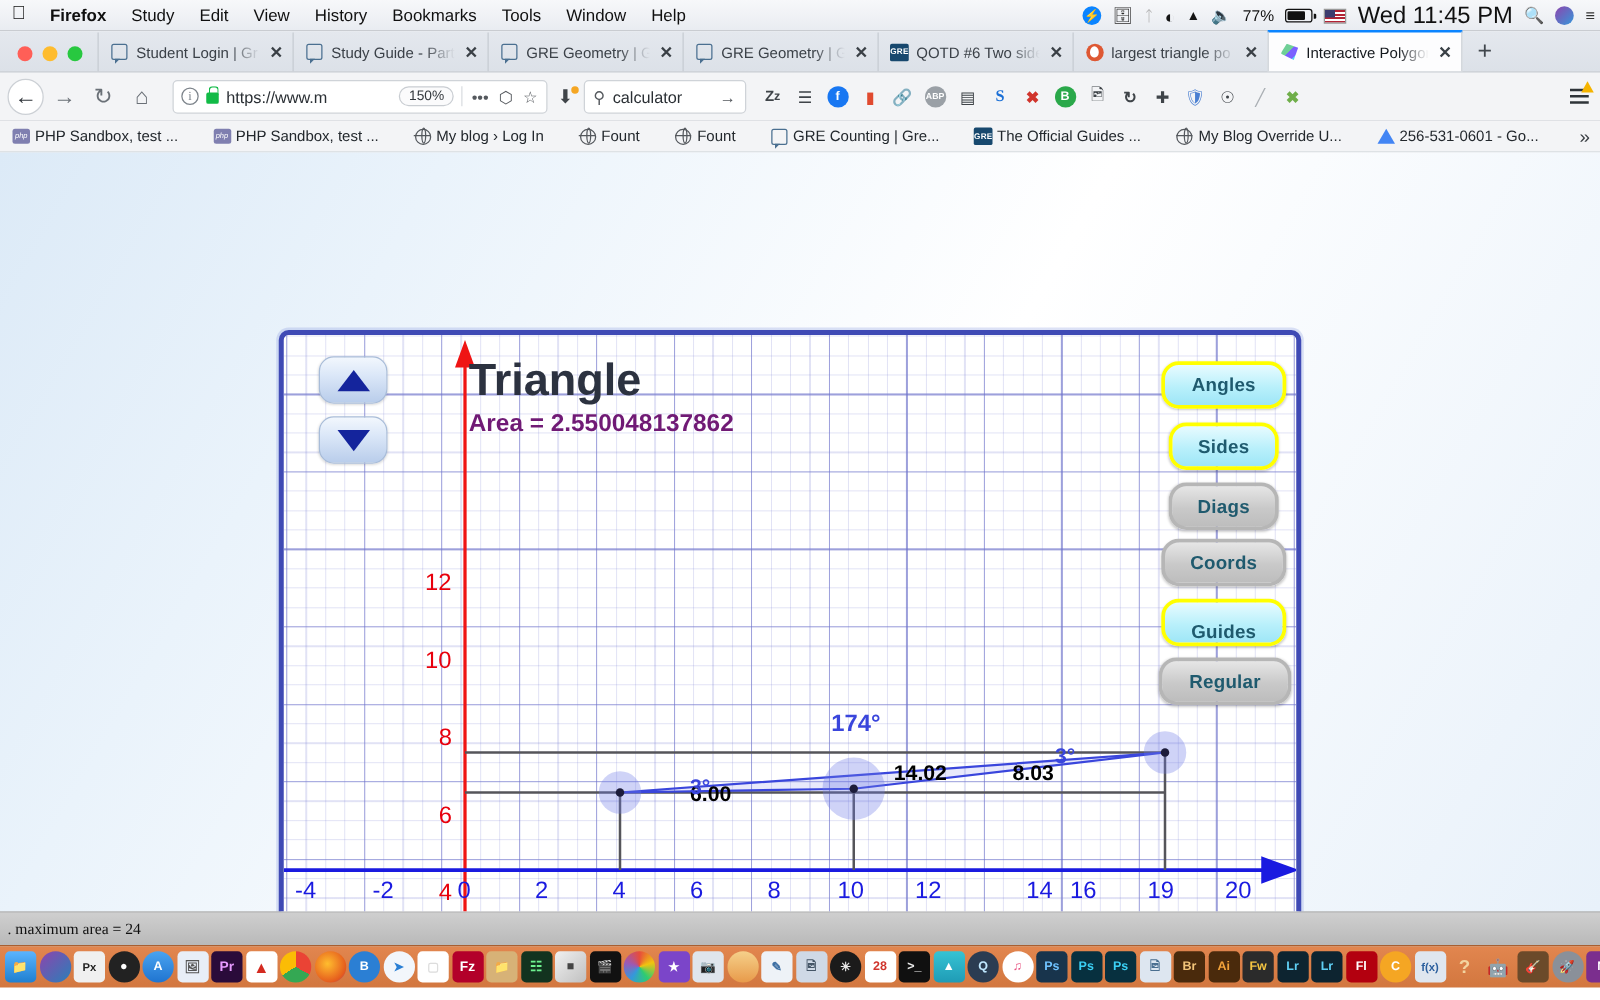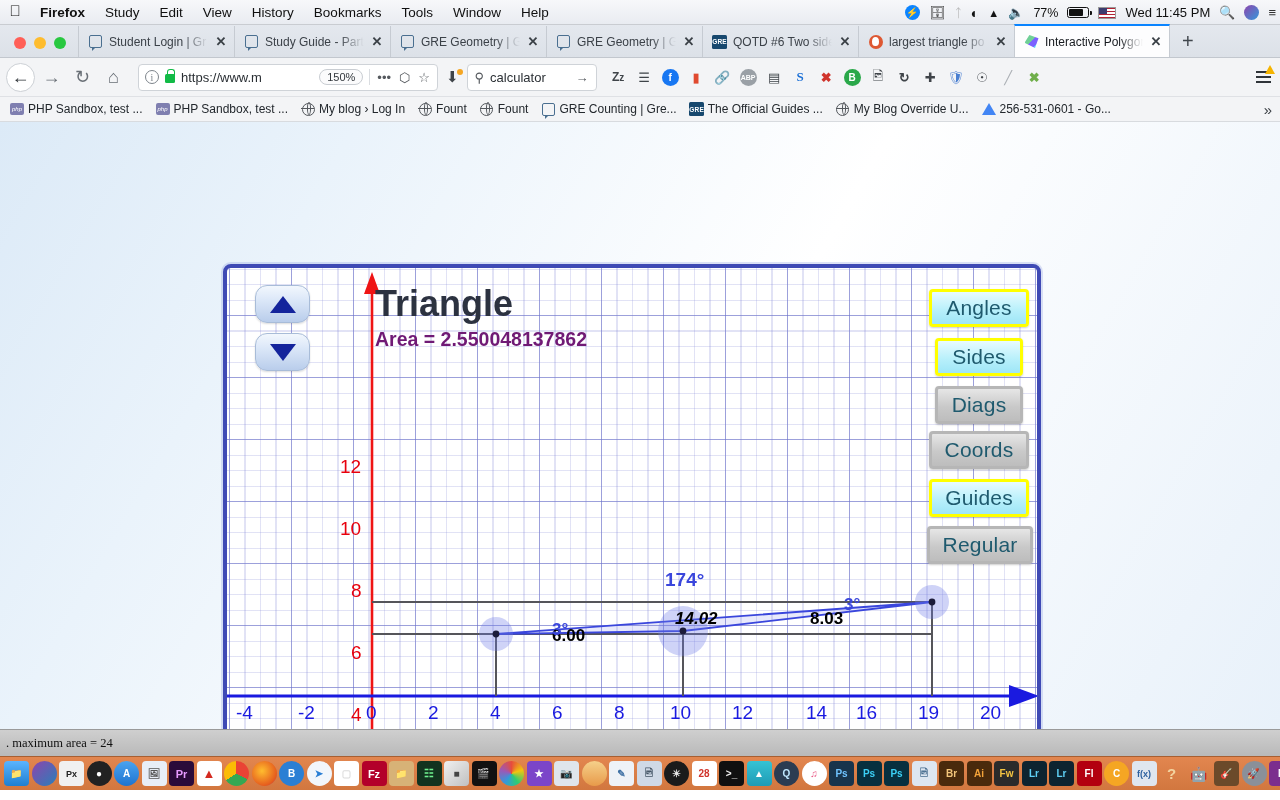--- a/index.html
+++ b/index.html
@@ -20,21 +20,21 @@
   }
   .apple-logo { width: 30px; text-align: center; font-size: 15px; line-height: 1; padding-bottom: 3px; }
   .menu-item { padding: 0 10px; white-space: nowrap; font-size: 13.5px; }
   .menu-item.bold { font-weight: bold; }
   .menubar-right { position: absolute; right: 4px; top: 0; height: 25px; display: flex; align-items: center; gap: 9px; font-size: 12.5px; }
   .mb-icon { display: inline-flex; align-items: center; justify-content: center; }
   .batt-pct { font-size: 12.5px; }
   .batt-shape { width: 22px; height: 11px; border: 1.4px solid #111; border-radius: 2.5px; position: relative; display:inline-block; }
   .batt-shape::after { content:''; position:absolute; right:-4px; top:3px; width:2.5px; height:4px; background:#111; border-radius:0 1px 1px 0; }
   .batt-fill { position:absolute; left:1px; top:1px; bottom:1px; width:14px; background:#111; border-radius:1px; }
-  .clock { font-size: 13px; }
+  .clock { font-size: 19px; }
   .flag { width: 18px; height: 12px; background:
       linear-gradient(#b22234 0 15%, #fff 15% 30%, #b22234 30% 45%, #fff 45% 60%, #b22234 60% 75%, #fff 75% 90%, #b22234 90% 100%);
       position: relative; border: .5px solid #999; }
   .flag::before { content:''; position:absolute; left:0; top:0; width:8px; height:6.5px; background:#3c3b6e; }
 
   
   .tabbar {
     height: 33px; width: 1280px;
     background: linear-gradient(#e4e8ee,#dce1e8);
     display: flex; align-items: flex-end;
@@ -101,21 +101,21 @@
   .ei-circle { width:17px; height:17px; border-radius:50%; display:flex; align-items:center; justify-content:center; font-size:10px; color:#fff; font-weight:bold;}
   .hamburger { position: relative; width: 22px; height: 22px; display:flex; align-items:center; justify-content:center; }
   .hamburger .bars { width: 15px; }
   .hamburger .bars div { height: 1.8px; background: #2f3439; margin: 3px 0; }
   .hamburger .warn { position: absolute; right: -1px; top: -1px; width: 0; height: 0;
      border-left: 5px solid transparent; border-right: 5px solid transparent; border-bottom: 9px solid #f5b400; }
 
   
   .bookmarks {
     height: 25px; width: 1280px; background: #f3f4f6; border-bottom: 1px solid #d8dbdf;
-    display: flex; align-items: center; gap: 3px; padding: 0 5px; font-size: 12px; color: #23282d;
+    display: flex; align-items: center; gap: 18px; padding: 0 5px; font-size: 12px; color: #23282d;
     position: relative;
   }
   .bm { display: flex; align-items: center; gap: 4px; padding: 2px 5px; white-space: nowrap; border-radius: 3px; }
   .bm-ico { width: 14px; height: 14px; flex: 0 0 14px; display:flex; align-items:center; justify-content:center; }
   .globe { width: 13px; height: 13px; border: 1.4px solid #54585d; border-radius: 50%; position: relative; }
   .globe::before { content:''; position:absolute; left:-1.4px; top:4.3px; width:13px; height:1.4px; background:#54585d; }
   .globe::after { content:''; position:absolute; left:4.3px; top:-1.4px; width:4.5px; height:13px; border:1.4px solid #54585d; border-radius:50%; box-sizing:border-box; }
   .php-ico { width: 14px; height: 12px; background: #7f7fb0; border-radius: 2px; color: #fff; font-size: 6px;
      display:flex; align-items:center; justify-content:center; font-style: italic; }
   .ggl-ico { width: 0; height: 0; border-left: 7px solid transparent; border-right: 7px solid transparent; border-bottom: 12px solid #4285f4; }
@@ -147,22 +147,22 @@
     position: absolute; width: 55px; height: 38px; border-radius: 12px;
     background: linear-gradient(#f2f7fd 0%, #dbe7f8 40%, #b9cdeb 100%);
     border: 1px solid #a8bcd8; display: flex; align-items: center; justify-content: center;
     box-shadow: 0 1px 2px rgba(0,0,0,.14);
   }
   .tri-up { width: 0; height: 0; border-left: 13px solid transparent; border-right: 13px solid transparent; border-bottom: 17px solid #14249c; }
   .tri-dn { width: 0; height: 0; border-left: 13px solid transparent; border-right: 13px solid transparent; border-top: 17px solid #14249c; }
 
   
   .opt-btn {
-    position: absolute; height: 38px; border-radius: 4px; display: flex; align-items: center; justify-content: center;
-    font-size: 21px; font-weight: normal; color: #1f5a6e; letter-spacing: .2px;
+    position: absolute; height: 38px; border-radius: 14px; display: flex; align-items: center; justify-content: center;
+    font-size: 15px; font-weight: bold; color: #1f5a6e; letter-spacing: .2px;
     box-shadow: 0 1px 2px rgba(0,0,0,.2);
   }
   .opt-btn.on { background: linear-gradient(#e8fbff 0%, #b9f0fb 55%, #9ee6f7 100%);
     border: 3px solid #ffff00; }
   .opt-btn.off { background: linear-gradient(#e6e6e6 0%, #c9c9c9 55%, #bdbdbd 100%);
     border: 3px solid #b6b6b6; color: #1f5a6e; }
 
   
   .poly-title { position: absolute; font-size: 36px; font-weight: bold; color: #2c3240; font-family: "Liberation Sans", sans-serif; }
   .poly-area { position: absolute; font-size: 19.5px; font-weight: bold; color: #701a75; font-family: "Liberation Sans", sans-serif; }
@@ -456,21 +456,21 @@
       </div>
     <div class="opt-btn on" style="left:708px; top:70px;  width:88px;">
         <span>Sides</span>
       </div>
     <div class="opt-btn off" style="left:708px; top:118px; width:88px;">
         <span>Diags</span>
       </div>
     <div class="opt-btn off" style="left:702px; top:163px; width:100px;">
         <span>Coords</span>
       </div>
-    <div class="opt-btn on" style="left:702px; top:211px; width:100px;">
+    <div class="opt-btn on" style="left:702px; top:211px; width:100px;align-items:flex-end;">
         <span>Guides</span>
       </div>
     <div class="opt-btn off" style="left:700px; top:258px; width:106px;">
         <span>Regular</span>
       </div>
 
     <div class="ax-lab ax-y" style="left:113px; top:188px;">12</div>
     <div class="ax-lab ax-y" style="left:113px; top:250px;">10</div>
     <div class="ax-lab ax-y" style="left:124px; top:312px;">8</div>
     <div class="ax-lab ax-y" style="left:124px; top:374px;">6</div>
@@ -478,27 +478,27 @@
 
     <div class="ax-lab ax-x" style="left:9px;   top:434px;">-4</div>
     <div class="ax-lab ax-x" style="left:71px;  top:434px;">-2</div>
     <div class="ax-lab ax-x" style="left:139px; top:434px;">0</div>
     <div class="ax-lab ax-x" style="left:201px; top:434px;">2</div>
     <div class="ax-lab ax-x" style="left:263px; top:434px;">4</div>
     <div class="ax-lab ax-x" style="left:325px; top:434px;">6</div>
     <div class="ax-lab ax-x" style="left:387px; top:434px;">8</div>
     <div class="ax-lab ax-x" style="left:443px; top:434px;">10</div>
     <div class="ax-lab ax-x" style="left:505px; top:434px;">12</div>
-    <div class="ax-lab ax-x" style="left:579px; top:434px;">14</div>
+    <div class="ax-lab ax-x" style="left:594px; top:434px;">14</div>
     <div class="ax-lab ax-x" style="left:629px; top:434px;">16</div>
     <div class="ax-lab ax-x" style="left:691px; top:434px;">19</div>
     <div class="ax-lab ax-x" style="left:753px; top:434px;">20</div>
 
     <div class="side-lab" style="left:325px; top:358px;">6.00</div>
-    <div class="side-lab" style="left:448px; top:341px;font-style:italic;">14.02</div>
+    <div class="side-lab" style="left:488px; top:341px;">14.02</div>
     <div class="side-lab" style="left:583px; top:341px;">8.03</div>
 
     <div class="ang-lab" style="left:325px; top:352px;">3°</div>
     <div class="ang-lab big" style="left:438px; top:301px;">174°</div>
     <div class="ang-lab" style="left:617px; top:327px;">3°</div>
 
   </div>
 </div>
 
 <div class="statusbar">

